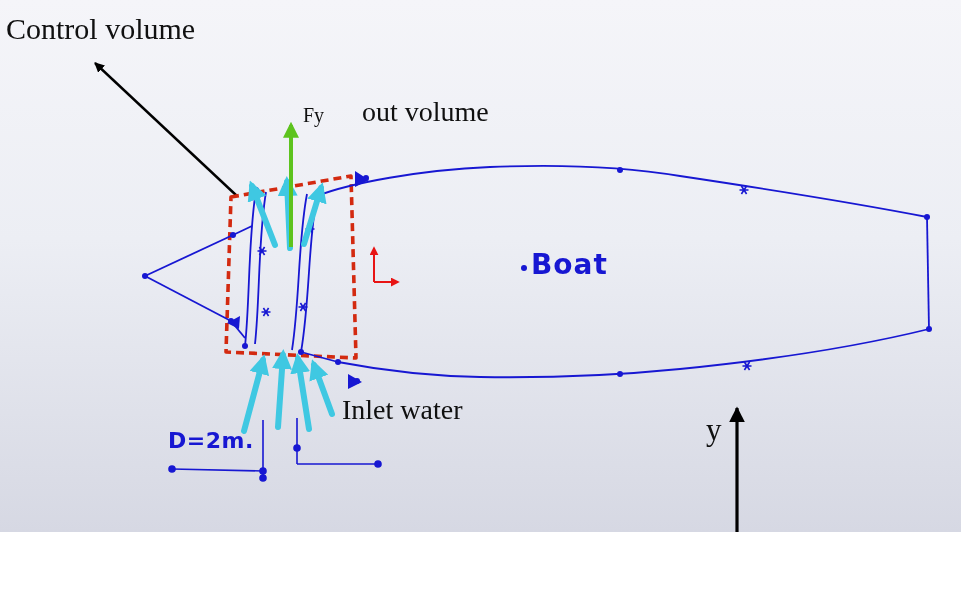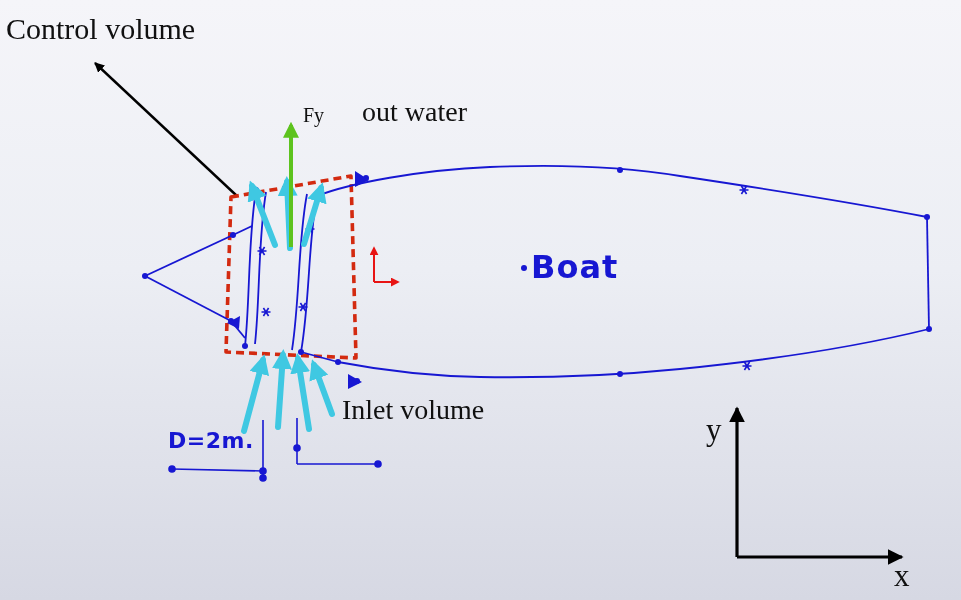--- a/index.html
+++ b/index.html
@@ -1,31 +1,31 @@
 <!DOCTYPE html>
 <html><head>
 <meta charset="utf-8">
 <style>
   html,body{margin:0;padding:0;}
   body{font-family:"Liberation Sans",sans-serif;}
   #viewport{
     position:relative;
-    width:961px;height:600px;
+    width:961px;height:532px;
     overflow:hidden;
     background:linear-gradient(180deg,#f5f5f9 0%,#eceef4 45%,#d6d8e3 100%);
   }
   #drawing{position:absolute;left:0;top:0;}
   .lbl{position:absolute;white-space:nowrap;user-select:none;}
   .serif{font-family:"Liberation Serif",serif;color:#101010;}
   .sketchblue{font-family:"DejaVu Sans",sans-serif;color:#1717d2;font-weight:bold;}
   .lbl-control-volume{left:6px;top:12px;font-size:30px;}
   .lbl-fy{left:303px;top:104px;font-size:20px;}
   .lbl-out-water{left:362px;top:96px;font-size:28px;}
   .lbl-out-velocity{left:354px;top:130px;font-size:28px;}
-  .lbl-boat{left:531px;top:248px;font-size:32px;letter-spacing:1px;}
+  .lbl-boat{left:531px;top:248px;font-size:28px;letter-spacing:1px;}
   .lbl-inlet-water{left:342px;top:394px;font-size:28px;}
   .lbl-diameter{left:168px;top:428px;font-size:22px;letter-spacing:0.5px;}
   .lbl-axis-y{left:706px;top:412px;font-size:31px;}
   .lbl-axis-x{left:894px;top:558px;font-size:31px;}
 </style>
 </head>
 <body>
 
 <div id="viewport">
 
@@ -139,20 +139,20 @@
     </g>
 
     <g stroke="#000" stroke-width="3.2" fill="none">
       <line x1="737" y1="557" x2="737" y2="408" marker-end="url(#mBlackBig)"></line>
       <line x1="737" y1="557" x2="902" y2="557" marker-end="url(#mBlackBig)"></line>
     </g>
   </svg>
 
   <span class="lbl serif lbl-control-volume">Control volume</span>
   <span class="lbl serif lbl-fy">Fy</span>
-  <span class="lbl serif lbl-out-water">out water</span>
+  <span class="lbl serif lbl-out-water">out volume</span>
   <span class="lbl sketchblue lbl-boat">Boat</span>
-  <span class="lbl serif lbl-inlet-water">Inlet volume</span>
+  <span class="lbl serif lbl-inlet-water">Inlet water</span>
   <span class="lbl sketchblue lbl-diameter">D=2m.</span>
   <span class="lbl serif lbl-axis-y">y</span>
   <span class="lbl serif lbl-axis-x">x</span>
 
 </div>
 
 </body></html>

